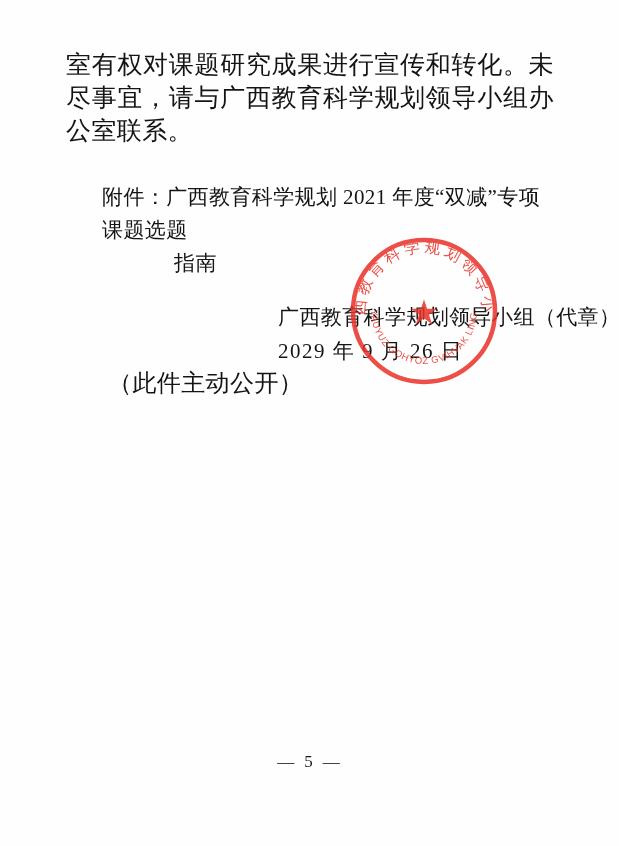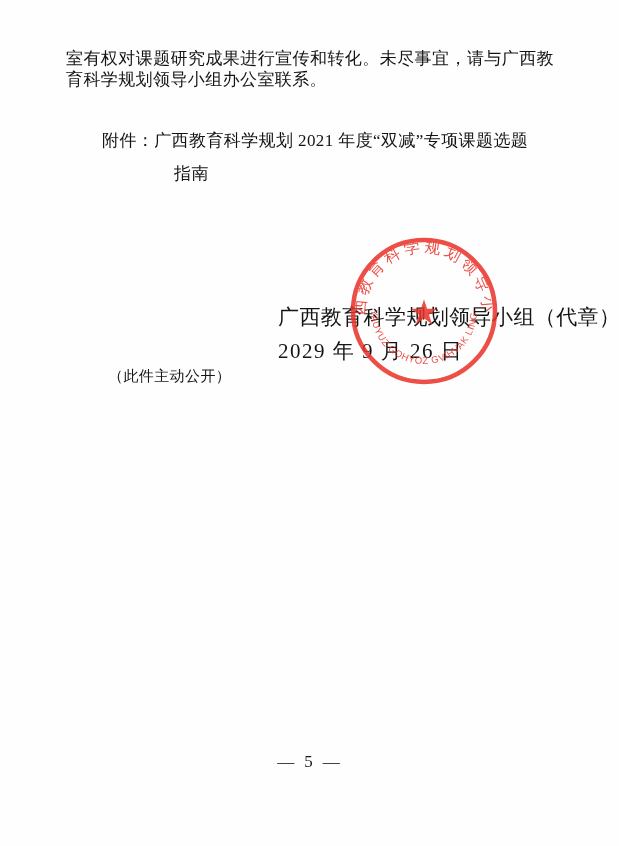--- a/index.html
+++ b/index.html
@@ -20,29 +20,29 @@
     inset: 0;
     background: #fefefe;
   }
   .doc-body {
     position: absolute;
     left: 66px;
     top: 48px;
     width: 488px;
   }
   .para {
-    font-size: 17px;
-    line-height: 21px;
+    font-size: 25px;
+    line-height: 33px;
     letter-spacing: 0.4px;
     text-align: justify;
     text-justify: inter-ideograph;
   }
   .attachment-block {
     margin-top: 34px;
-    font-size: 17px;
+    font-size: 21px;
     line-height: 33px;
     letter-spacing: 0.4px;
     padding-left: 36px;
   }
   .attachment-line1 {
     text-indent: 0;
   }
   .attachment-line2 {
     padding-left: 72px;
   }
@@ -59,21 +59,21 @@
     white-space: nowrap;
   }
   .sign-date {
     white-space: nowrap;
     letter-spacing: 1.5px;
   }
   .public-note {
     position: absolute;
     left: 108px;
     top: 367px;
-    font-size: 15px;
+    font-size: 24px;
     letter-spacing: 0.4px;
     white-space: nowrap;
   }
   .page-number {
     position: absolute;
     left: 0;
     right: 0;
     top: 752px;
     text-align: center;
     font-size: 17px;

